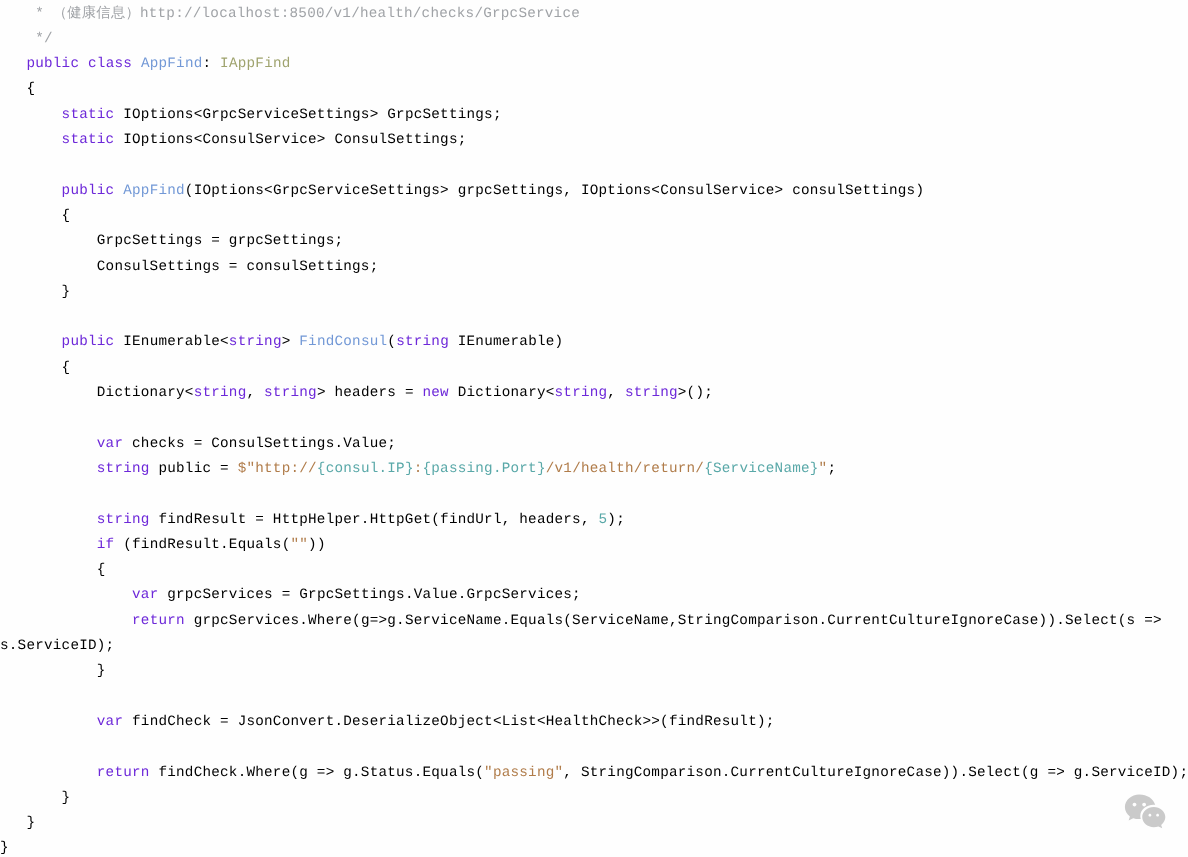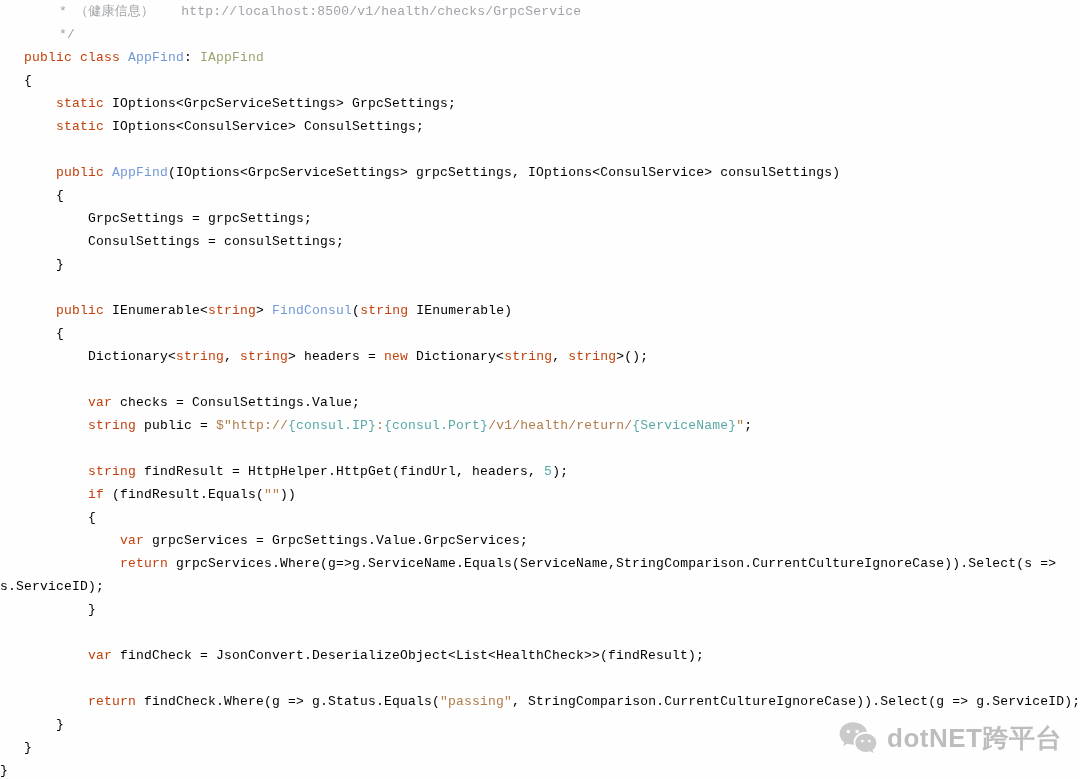--- a/index.html
+++ b/index.html
@@ -13,22 +13,22 @@
   }
   pre.code-block {
     margin: 0;
     padding: 0;
     font-family: "Courier New", Consolas, monospace;
     font-size: 13px;
     line-height: 23px;
     white-space: pre;
     letter-spacing: 0.2px;
   }
-  .c-gray   { color: #a0a3a7; margin-left: 27px; }
-  .c-fuchs  { color: #c2410c; margin-top: 28px; }
+  .c-gray   { color: #a0a3a7; }
+  .c-fuchs  { color: #6d28d9; margin-top: 28px; }
   .c-blue   { color: #7298d6; }
   .c-oliv   { color: #9fa36e; }
   .c-str    { color: #b07c4a; }
   .c-teal   { color: #59a8a8; font-family: Liberation Mono, monospace; }
 
   .watermark {
     position: absolute;
     right: 18px;
     bottom: 20px;
     display: flex;
@@ -63,21 +63,21 @@
 <span>       {</span>
 <span>           GrpcSettings = grpcSettings;</span>
 <span>           ConsulSettings = consulSettings;</span>
 <span>       }</span>
 <span></span>
 <span>       </span><span class="c-fuchs">public</span><span> IEnumerable&lt;</span><span class="c-fuchs">string</span><span>&gt; </span><span class="c-blue">FindConsul</span><span>(</span><span class="c-fuchs">string</span><span> IEnumerable)</span>
 <span>       {</span>
 <span>           Dictionary&lt;</span><span class="c-fuchs">string</span><span>, </span><span class="c-fuchs">string</span><span>&gt; headers = </span><span class="c-fuchs">new</span><span> Dictionary&lt;</span><span class="c-fuchs">string</span><span>, </span><span class="c-fuchs">string</span><span>&gt;();</span>
 <span></span>
 <span>           </span><span class="c-fuchs">var</span><span> checks = ConsulSettings.Value;</span>
-<span>           </span><span class="c-fuchs">string</span><span> public = </span><span class="c-str">$"http://</span><span class="c-teal">{consul.IP}</span><span class="c-str">:</span><span class="c-teal">{consul.Port}</span><span class="c-str">/v1/health/return/</span><span class="c-teal">{ServiceName}</span><span class="c-str">"</span><span>;</span>
+<span>           </span><span class="c-fuchs">string</span><span> public = </span><span class="c-str">$"http://</span><span class="c-teal">{consul.IP}</span><span class="c-str">:</span><span class="c-teal">{passing.Port}</span><span class="c-str">/v1/health/return/</span><span class="c-teal">{ServiceName}</span><span class="c-str">"</span><span>;</span>
 <span></span>
 <span>           </span><span class="c-fuchs">string</span><span> findResult = HttpHelper.HttpGet(findUrl, headers, </span><span class="c-teal">5</span><span>);</span>
 <span>           </span><span class="c-fuchs">if</span><span> (findResult.Equals(</span><span class="c-str">""</span><span>))</span>
 <span>           {</span>
 <span>               </span><span class="c-fuchs">var</span><span> grpcServices = GrpcSettings.Value.GrpcServices;</span>
 <span>               </span><span class="c-fuchs">return</span><span> grpcServices.Where(g=&gt;g.ServiceName.Equals(ServiceName,StringComparison.CurrentCultureIgnoreCase)).Select(s =&gt; </span>
 <span>s.ServiceID);</span>
 <span>           }</span>
 <span></span>
 <span>           </span><span class="c-fuchs">var</span><span> findCheck = JsonConvert.DeserializeObject&lt;List&lt;HealthCheck&gt;&gt;(findResult);</span>
@@ -87,14 +87,13 @@
 <span>   }</span>
 <span>}</span></pre>
 
 <div class="watermark">
   <span class="wm-icon">
     <svg viewBox="0 0 48 48" width="42" height="42">
       <path fill="#777" d="M18 6C9.7 6 3 11.8 3 19c0 4 2 7.5 5.2 9.9l-1.3 4.2 4.8-2.4c1.9.6 3.9.9 6.3.9.5 0 1 0 1.5-.1-.3-1-.5-2-.5-3.1 0-6.4 6.2-11.6 13.8-11.6.6 0 1.1 0 1.7.1C32.8 10.3 26 6 18 6zm-5 8.5c1.1 0 2 .9 2 2s-.9 2-2 2-2-.9-2-2 .9-2 2-2zm10 0c1.1 0 2 .9 2 2s-.9 2-2 2-2-.9-2-2 .9-2 2-2z"></path>
       <path fill="#777" d="M33 19c-6.6 0-12 4.7-12 10.5S26.4 40 33 40c1.7 0 3.3-.3 4.8-.8l4 2-1.1-3.6c2.6-2 4.3-4.9 4.3-8.1C45 23.7 39.6 19 33 19zm-4 7c.8 0 1.5.7 1.5 1.5S29.8 29 29 29s-1.5-.7-1.5-1.5S28.2 26 29 26zm8 0c.8 0 1.5.7 1.5 1.5S37.8 29 37 29s-1.5-.7-1.5-1.5S36.2 26 37 26z"></path>
     </svg>
   </span>
-  <span class="wm-text">dotNET跨平台</span>
 </div>
 
 </body></html>

